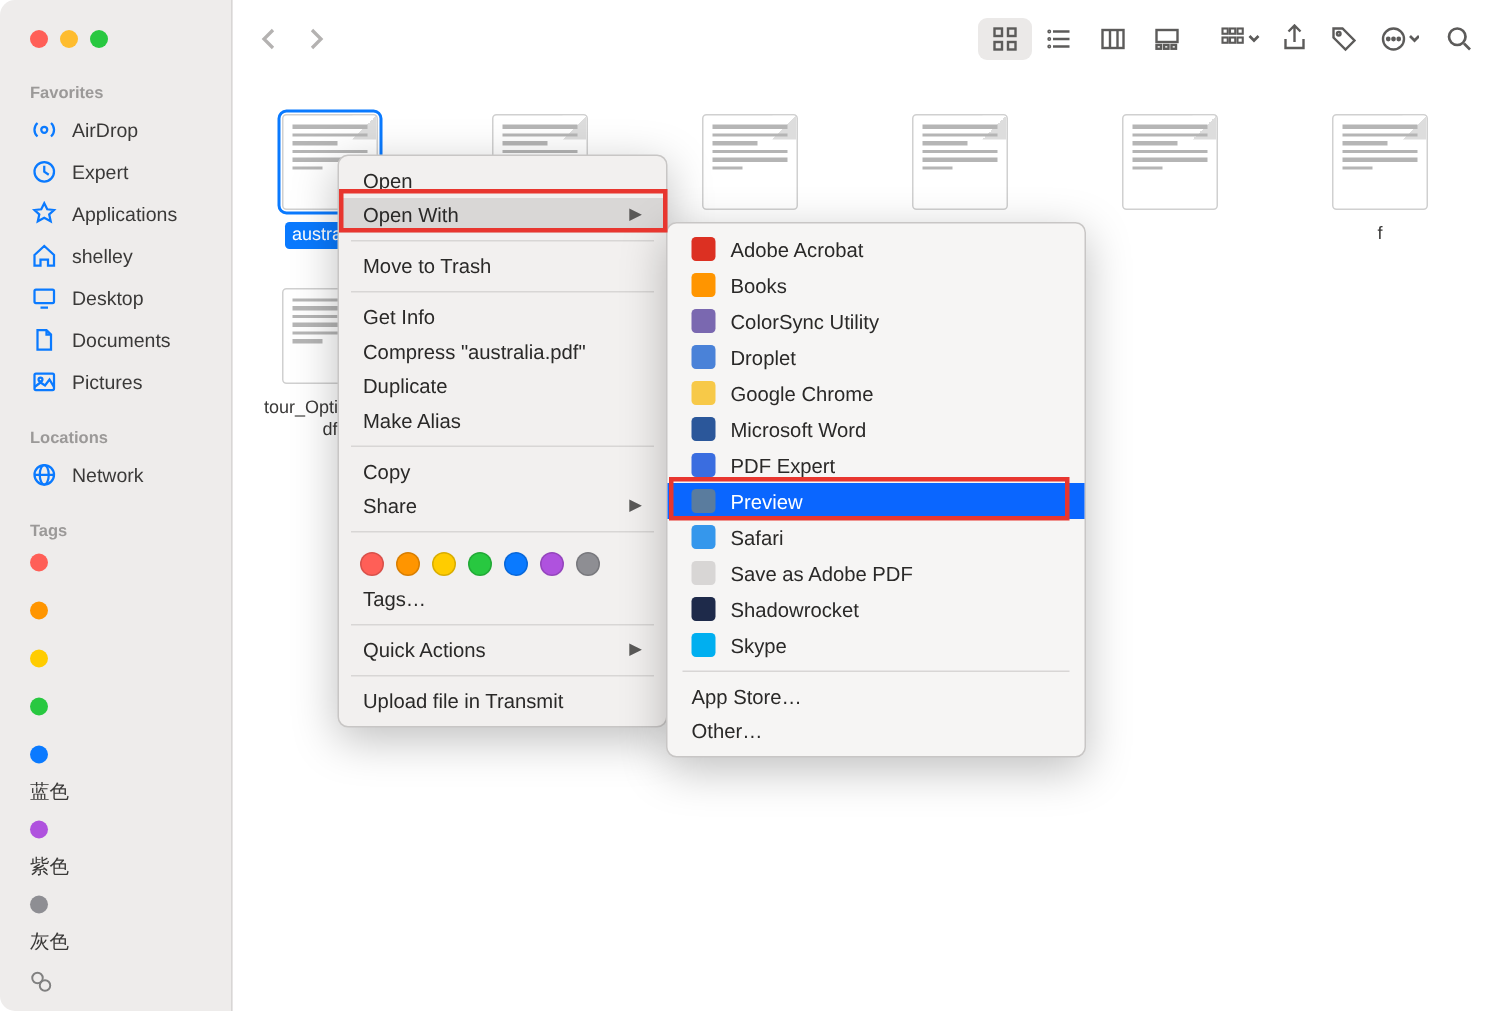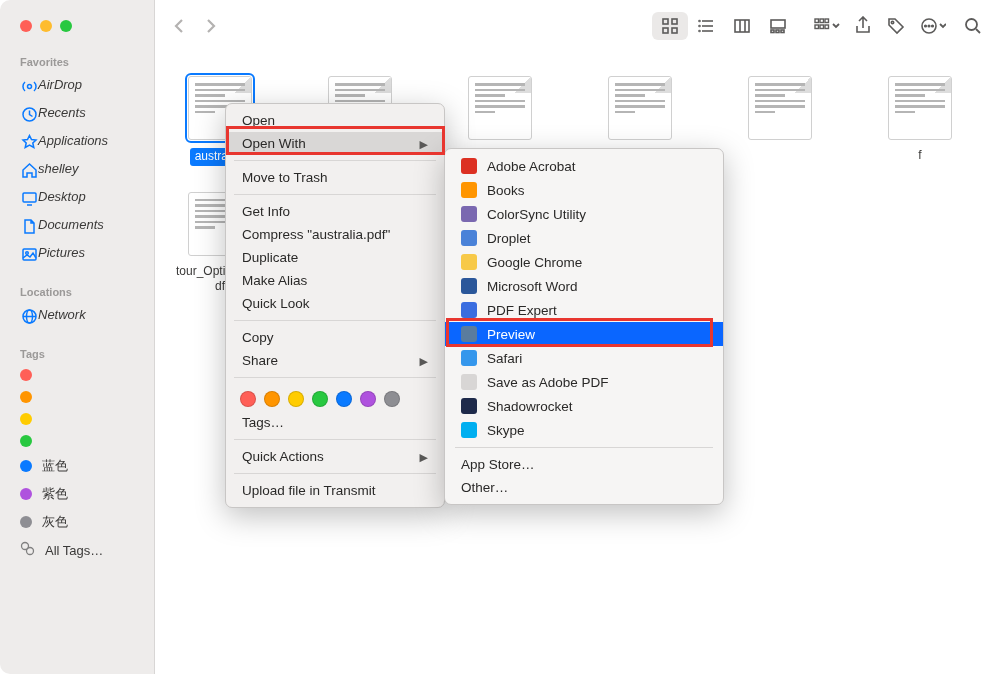--- a/index.html
+++ b/index.html
@@ -16,37 +16,37 @@
 .nav-arrows svg { stroke: #b4b2b1; }
 .toolbar-group { display: flex; gap: 14px; align-items: center; margin-left: 18px; }
 .view-buttons { display: flex; gap: 0; }
 .view-btn { width: 36px; height: 28px; display: flex; align-items: center; justify-content: center; border-radius: 6px; }
 .view-btn.active { background: #ebe9e8; }
 .toolbar svg { display: block; }
 .toolbar-icon { color: #5c5b5a; }
 
 .sidebar-section-label { font-size: 11px; color: #9b9998; font-weight: 600; padding: 18px 0 4px 20px; }
 .sidebar-section-label.first { padding-top: 24px; }
-.sidebar-item { display: flex; gap: 0; padding: 5px 0 5px 20px; font-size: 13px; color: #3a3938; cursor: default; font-style: italic; }
+.sidebar-item { display: flex; align-items: center; gap: 10px; padding: 5px 0 5px 20px; font-size: 13px; color: #3a3938; cursor: default; }
 .sidebar-item .icon { width: 18px; height: 18px; display: flex; align-items: center; justify-content: center; color: #0a7aff; }
-.tag-row { display: flex; align-items: center; gap: 10px; padding: 5px 0 5px 20px; font-size: 13px; color: #3a3938; }
+.tag-row { display: flex; align-items: flex-start; gap: 10px; padding: 5px 0 5px 20px; font-size: 13px; color: #3a3938; flex-direction: column; }
 .tag-dot { width: 12px; height: 12px; border-radius: 50%; }
 
 .content { position: absolute; left: 155px; top: 52px; right: 0; bottom: 0; padding: 24px 20px; display: flex; flex-wrap: wrap; gap: 26px 50px; align-content: flex-start; }
 .file-item { width: 90px; display: flex; flex-direction: column; align-items: center; }
 .file-thumb { width: 64px; height: 64px; background: #fff; border: 1px solid #d0d0d0; border-radius: 3px; position: relative; overflow: hidden; }
 .file-thumb::before { content: ''; position: absolute; top: 0; right: 0; width: 16px; height: 16px; background: linear-gradient(135deg, #fff 50%, #ddd 50%); }
 .file-thumb .doc-lines { position: absolute; top: 6px; left: 6px; right: 6px; bottom: 6px; }
 .doc-lines div { height: 2.5px; background: #b5b5b5; margin-bottom: 3px; }
 .file-thumb.selected { outline: 2px solid #0a7aff; outline-offset: 1px; }
 .file-label { font-size: 12px; text-align: center; margin-top: 8px; line-height: 1.3; word-break: break-word; color: #3a3938; }
 .file-label.selected { background: #0a7aff; color: #fff; border-radius: 3px; padding: 1px 5px; }
 
 .context-menu { position: absolute; top: 103px; left: 225px; width: 220px; background: #f2f0ef; border: 1px solid #c8c6c5; border-radius: 7px; box-shadow: 0 8px 30px rgba(0,0,0,0.25); padding: 5px 0; z-index: 10; }
-.cm-item { padding: 4px 16px; font-size: 13.5px; color: #2a2928; display: flex; align-items: flex-end; justify-content: space-between; cursor: default; }
+.cm-item { padding: 4px 16px; font-size: 13.5px; color: #2a2928; display: flex; align-items: flex-start; justify-content: space-between; cursor: default; }
 .cm-item.highlighted { background: #d9d7d6; }
 .cm-divider { height: 1px; background: #d8d6d5; margin: 5px 8px; }
 .cm-arrow { font-size: 11px; color: #5a5958; }
 .cm-tags { display: flex; gap: 8px; padding: 8px 14px 4px; }
 .cm-tag { width: 16px; height: 16px; border-radius: 50%; border: 0.5px solid rgba(0,0,0,0.15); }
 
 .submenu { position: absolute; top: 148px; left: 444px; width: 280px; background: #f6f5f4; border: 1px solid #c8c6c5; border-radius: 7px; box-shadow: 0 8px 30px rgba(0,0,0,0.25); padding: 5px 0; z-index: 11; }
 .sm-item { padding: 4px 16px; font-size: 13.5px; color: #2a2928; display: flex; align-items: center; gap: 10px; cursor: default; }
 .sm-item.selected { background: #0a66ff; color: #fff; }
 .sm-icon { width: 16px; height: 16px; border-radius: 3px; display: inline-block; }
@@ -77,21 +77,21 @@
         </span>
         <span>AirDrop</span>
       </div>
       <div class="sidebar-item">
         <span class="icon">
           <svg width="17" height="17" viewBox="0 0 17 17" fill="none" stroke="currentColor" stroke-width="1.5">
             <circle cx="8.5" cy="8.5" r="6.5"></circle>
             <path d="M8.5 4.5 v4 l3 2"></path>
           </svg>
         </span>
-        <span>Recents</span>
+        <span>Expert</span>
       </div>
       <div class="sidebar-item">
         <span class="icon">
           <svg width="17" height="17" viewBox="0 0 17 17" fill="none" stroke="currentColor" stroke-width="1.5">
             <path d="M8.5 1.5 l2 4 4.5 0.5 -3.2 3 1 4.5 -4.3-2.3 -4.3 2.3 1-4.5 -3.2-3 4.5-0.5z"></path>
           </svg>
         </span>
         <span>Applications</span>
       </div>
       <div class="sidebar-item">
@@ -413,23 +413,20 @@
       <span>Get Info</span>
     </div>
     <div class="cm-item ">
       <span>Compress "australia.pdf"</span>
     </div>
     <div class="cm-item ">
       <span>Duplicate</span>
     </div>
     <div class="cm-item ">
       <span>Make Alias</span>
-    </div>
-    <div class="cm-item ">
-      <span>Quick Look</span>
     </div>
     <div class="cm-divider"></div>
     <div class="cm-item ">
       <span>Copy</span>
     </div>
     <div class="cm-item ">
       <span>Share</span>
       <span class="cm-arrow">▶</span>
     </div>
     <div class="cm-divider"></div>

